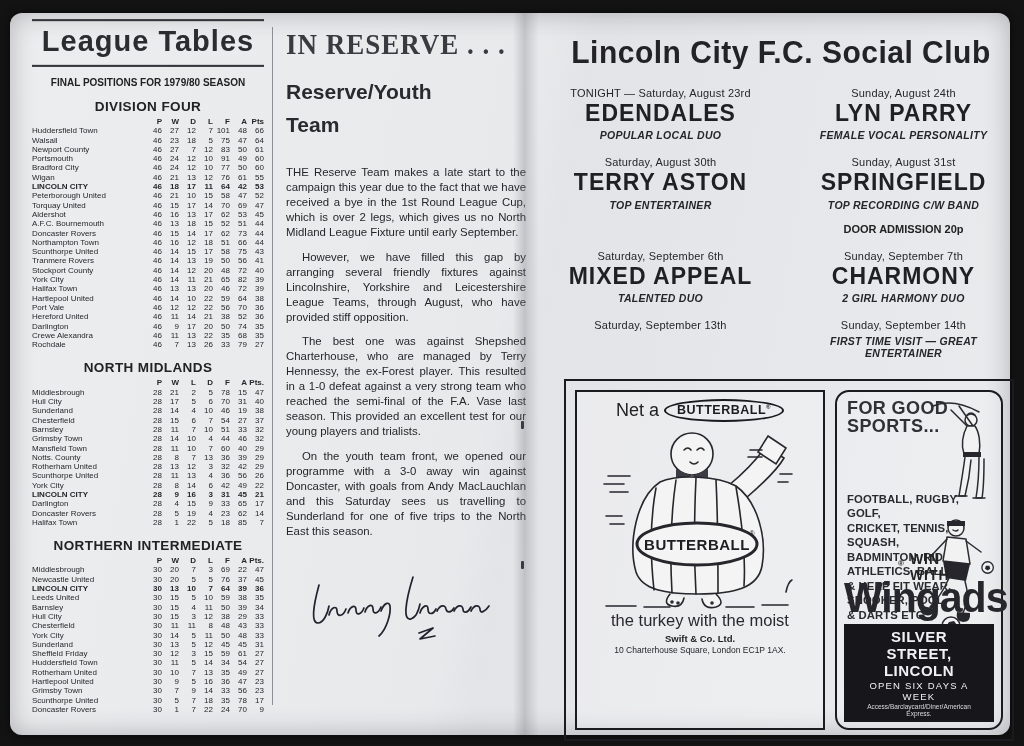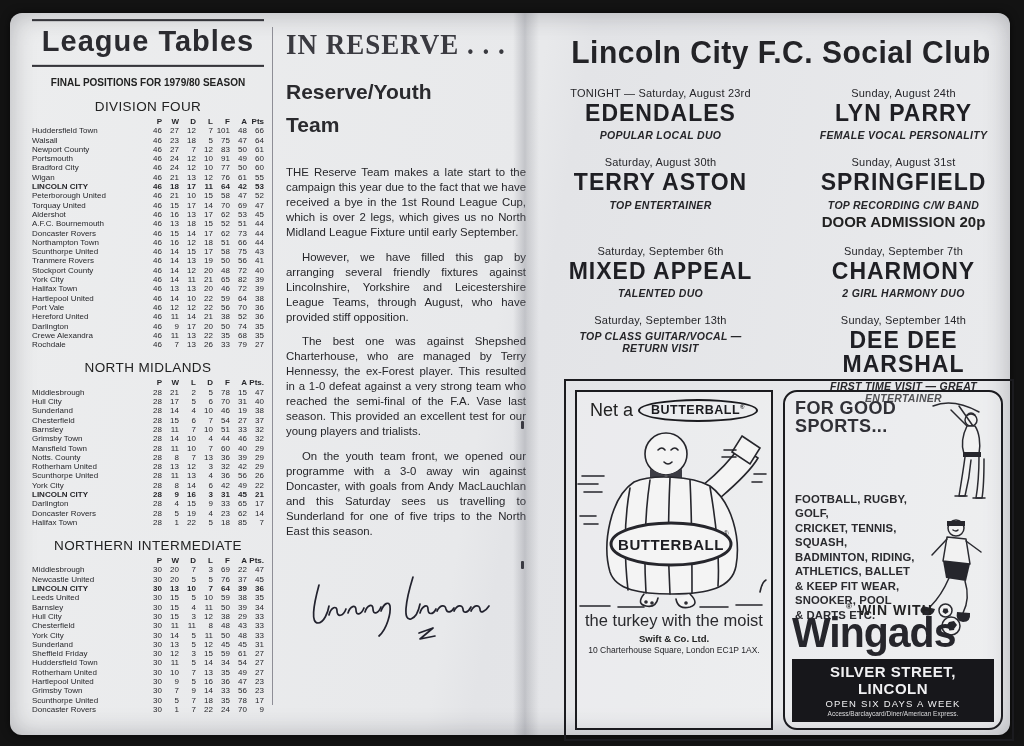--- a/index.html
+++ b/index.html
@@ -24,21 +24,21 @@
 
   
   .left-col{position:absolute;left:22px;top:7px;width:232px;}
   .logo{
     display:block;text-align:center;
     font-weight:bold;font-size:29px;letter-spacing:1px;color:#2b2b30;
     border-top:2px solid #35353b;border-bottom:2px solid #35353b;
     padding:3px 0 6px;transform:scaleY(1.04);
   }
   .final-pos{margin-top:11px;text-align:center;font-weight:bold;font-size:10px;color:#222;}
-  .tbl-title{margin:11px 0 3px;text-align:center;font-weight:normal;font-size:13.5px;letter-spacing:.4px;color:#222;}
+  .tbl-title{margin:11px 0 3px;text-align:center;font-weight:bold;font-size:13.5px;letter-spacing:.4px;color:#222;}
   .tbl{font-size:8px;line-height:9.3px;color:#27272b;}
   .trow{display:flex;}
   .trow .team{flex:1;text-align:left;white-space:nowrap;overflow:hidden;}
   .trow .num{width:17px;text-align:right;}
   .trow.hdr{font-weight:bold;}
   .trow.hl{font-weight:bold;}
 
   .divider{position:absolute;left:262px;top:14px;height:678px;width:1px;background:#8e8e96;}
 
   
@@ -60,30 +60,30 @@
     font-weight:bold;font-size:30px;letter-spacing:.5px;color:#232327;transform:scaleY(1.05);
   }
   .events{
     position:absolute;left:538px;top:74px;width:468px;
     display:grid;grid-template-columns:1fr 1fr;column-gap:18px;row-gap:15px;
     text-align:center;
   }
   .ev-date{font-size:11px;color:#26262a;letter-spacing:.2px;}
   .ev-name{margin-top:3px;font-weight:bold;font-size:23px;letter-spacing:1px;line-height:1.02;white-space:pre-line;color:#1f1f24;}
   .ev-desc{margin-top:4px;font-size:10.5px;font-weight:bold;font-style:italic;letter-spacing:.3px;white-space:pre-line;color:#26262a;}
-  .ev-note{margin-top:2px;font-size:15px;font-weight:bold;color:#222;}
+  .ev-note{margin-top:12px;font-size:11px;font-weight:bold;color:#222;}
 
   
   .ads{
     position:absolute;left:554px;top:366px;width:450px;height:362px;
     border:2.5px solid #1b1b1f;box-sizing:border-box;
     display:flex;gap:10px;padding:9px;
   }
   .bb-ad{
-    width:198px;box-sizing:border-box;border:2.5px solid #1b1b1f;
+    width:250px;box-sizing:border-box;border:2.5px solid #1b1b1f;
     padding:7px 5px 5px;display:flex;flex-direction:column;align-items:center;background:rgba(255,255,255,.25);
   }
   .bb-top{display:flex;align-items:center;gap:5px;}
   .bb-net{font-size:18px;color:#222;}
   .bb-oval{
     border:2px solid #1b1b1f;border-radius:50%;padding:2px 11px 3px;
     font-weight:bold;font-size:12.5px;letter-spacing:.5px;color:#1b1b1f;white-space:nowrap;
   }
   .bb-oval sup{font-size:6px;}
   .bb-art{margin-top:2px;}
@@ -782,27 +782,23 @@
         <div class="ev-name">MIXED APPEAL</div>
         <div class="ev-desc">TALENTED DUO</div>
       </div>
       <div class="ev-cell">
         <div class="ev-date">Sunday, September 7th</div>
         <div class="ev-name">CHARMONY</div>
         <div class="ev-desc">2 GIRL HARMONY DUO</div>
       </div>
       <div class="ev-cell">
         <div class="ev-date">Saturday, September 13th</div>
-        <div class="ev-desc">TOP CLASS GUITAR/VOCAL —
-RETURN VISIT</div>
       </div>
       <div class="ev-cell">
         <div class="ev-date">Sunday, September 14th</div>
-        <div class="ev-name">DEE DEE
-MARSHAL</div>
         <div class="ev-desc">FIRST TIME VISIT — GREAT ENTERTAINER</div>
       </div>
     </div>
 
   <div class="ads">
 
     <div class="bb-ad">
       <div class="bb-top">
         <span class="bb-net">Net a</span>
         <span class="bb-oval"><span>BUTTERBALL</span><sup>®</sup></span>

